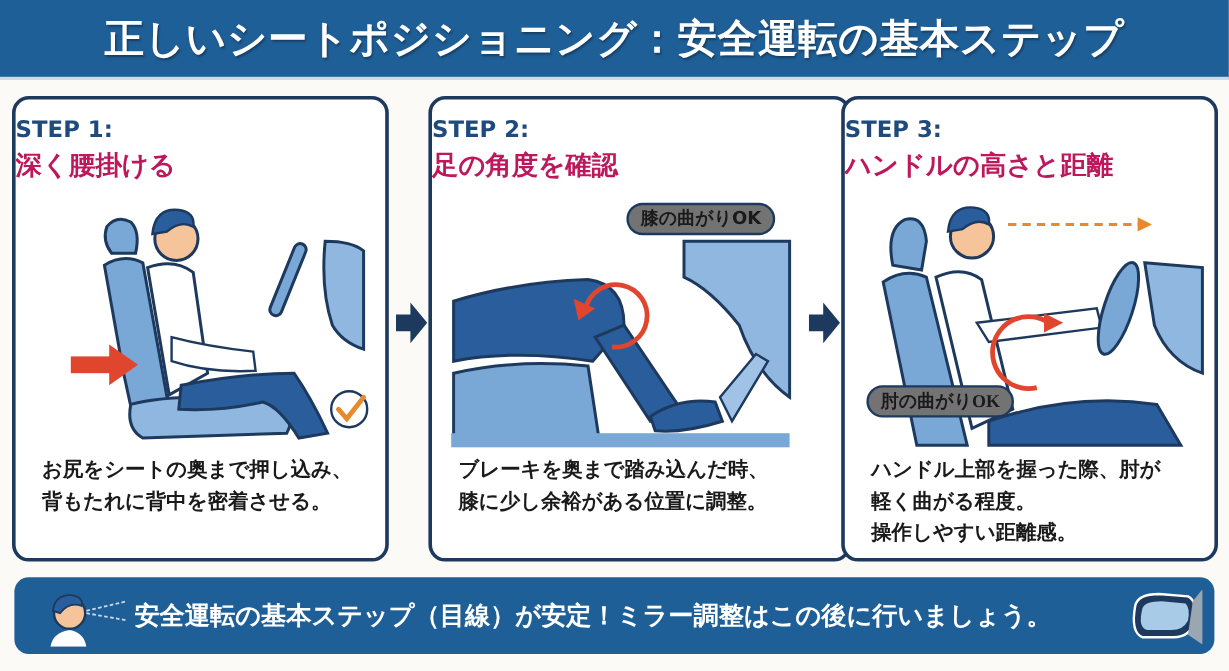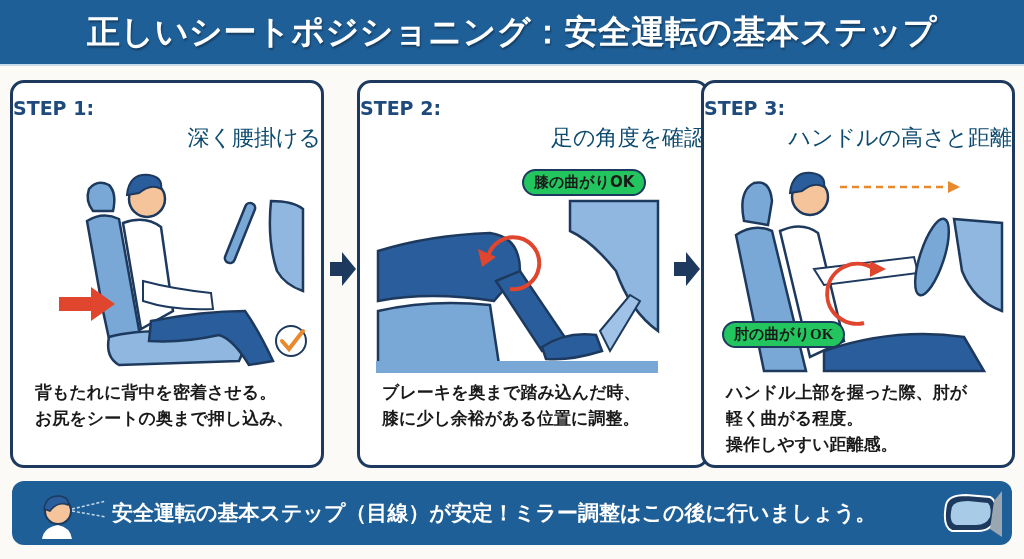--- a/index.html
+++ b/index.html
@@ -1,27 +1,27 @@
 <!DOCTYPE html>
 <html><head>
 <meta charset="utf-8">
 <style>
   * { box-sizing: border-box; margin: 0; padding: 0; }
   html, body { width: 1024px; height: 559px; overflow: hidden; background: #fbfaf7; font-family: "DejaVu Sans", "Liberation Sans", sans-serif; }
   .header { position: absolute; left: 0; top: 0; width: 1024px; height: 66px; background: #1f5f97; display: flex; align-items: center; justify-content: center; border-bottom: 2px solid #c9dbea; }
   .header h1 { color: #ffffff; font-size: 33px; font-weight: bold; letter-spacing: 0.5px; text-shadow: 1px 2px 2px rgba(0,0,0,0.35); }
   .card { position: absolute; top: 80px; height: 388px; background: #ffffff; border: 3px solid #1d3a5e; border-radius: 14px; overflow: hidden; }
   .card .step { position: absolute; top: 14px; left: 0; width: 100%; text-align: left; color: #1f4a7c; font-size: 19px; font-weight: bold; }
-  .card .sub { position: absolute; top: 40px; left: 0; width: 100%; text-align: right; color: #0c4a6e; font-size: 22px; font-weight: normal; }
+  .card .sub { position: absolute; top: 40px; left: 0; width: 100%; text-align: left; color: #be185d; font-size: 22px; font-weight: bold; }
   .card .illus { position: absolute; top: 78px; left: 10px; right: 10px; height: 212px; }
   .card .desc { position: absolute; left: 22px; right: 14px; top: 296px; color: #1a1a1a; font-size: 17px; font-weight: bold; line-height: 26px; }
   .arrow { position: absolute; top: 252px; width: 26px; height: 34px; }
   .footer { position: absolute; left: 12px; top: 481px; width: 1000px; height: 64px; background: #1f5f97; border-radius: 12px; display: flex; align-items: center; }
   .footer .msg { position: absolute; left: 100px; top: 0; height: 64px; line-height: 64px; color: #ffffff; font-size: 21px; font-weight: bold; white-space: nowrap; }
-  .bubble { position: absolute; background: #22c55e; border: 2.5px solid #1d3a5e; border-radius: 14px; padding: 2px 10px; font-size: 15px; font-weight: bold; color: #1a1a1a; white-space: nowrap; }
+  .bubble { position: absolute; background: #737373; border: 2.5px solid #1d3a5e; border-radius: 14px; padding: 2px 10px; font-size: 15px; font-weight: bold; color: #1a1a1a; white-space: nowrap; }
 </style>
 </head>
 <body>
 
 <div class="header">
   <h1>正しいシートポジショニング：安全運転の基本ステップ</h1>
 </div>
 
 <div class="card" style="left:10px; width:314px;">
   <div class="step">STEP 1:</div>
@@ -46,22 +46,22 @@
       <rect x="36" y="136" width="34" height="14" fill="#e0452e"></rect>
       <polygon points="68,126 92,143 68,160" fill="#e0452e"></polygon>
     </g>
 
     <g>
       <circle cx="268" cy="180" r="15" fill="#fff" stroke="#1d3a5e" stroke-width="2"></circle>
       <path d="M259 180 L266 188 L280 170" fill="none" stroke="#e8892e" stroke-width="4" stroke-linecap="round"></path>
     </g>
   </svg>
   <div class="desc">
+    <div>お尻をシートの奥まで押し込み、</div>
     <div>背もたれに背中を密着させる。</div>
-    <div>お尻をシートの奥まで押し込み、</div>
   </div>
 </div>
 
 <svg class="arrow" style="left:330px;" viewBox="0 0 26 34">
     <polygon points="0,10 12,10 12,0 26,17 12,34 12,24 0,24" fill="#1d3a5e"></polygon>
   </svg>
 
 <div class="card" style="left:357px; width:352px;">
   <div class="step">STEP 2:</div>
   <div class="sub">足の角度を確認</div>

